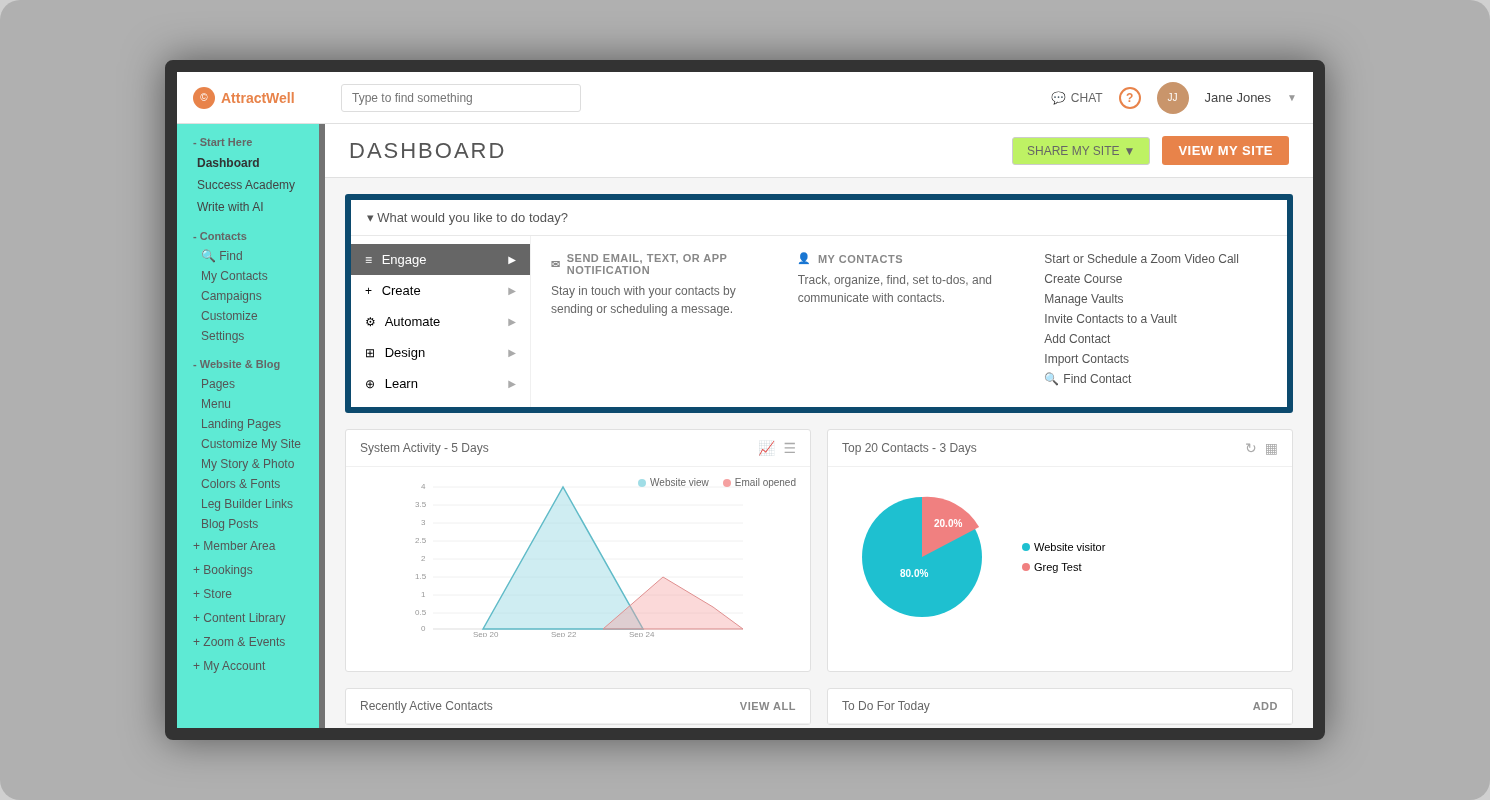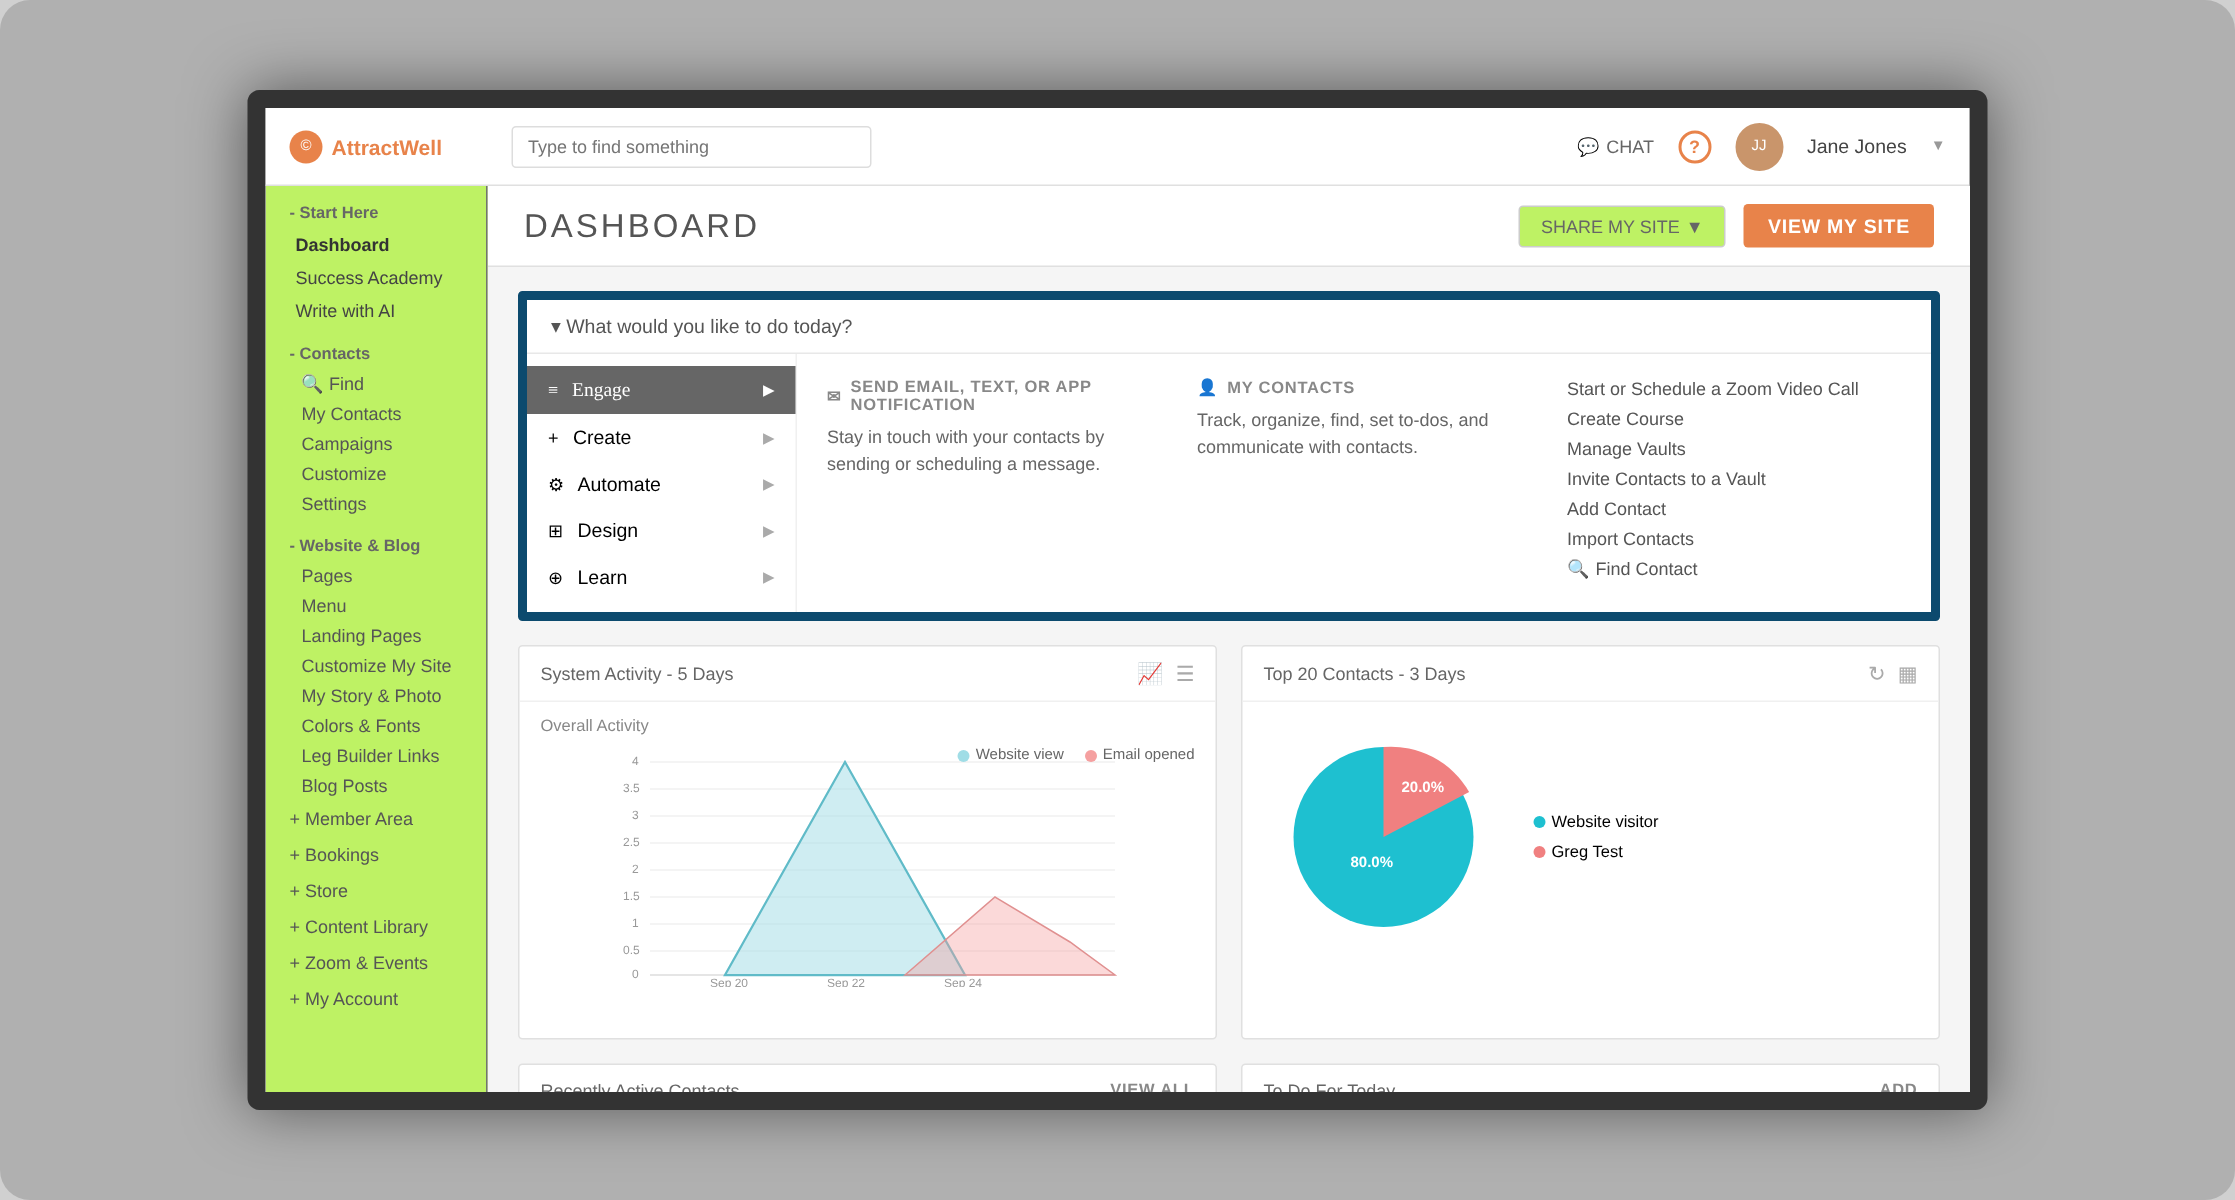--- a/index.html
+++ b/index.html
@@ -136,22 +136,22 @@
     
     .app-body {
       display: flex;
       flex: 1;
       overflow: hidden;
     }
 
     
     .sidebar {
       width: 148px;
-      background: #bef264;
-      border-right: 1px solid #737373;
+      background: #5eead4;
+      border-right: 6px solid #737373;
       overflow-y: auto;
       flex-shrink: 0;
       padding-bottom: 16px;
     }
 
     .sidebar-section-header {
       font-size: 11px;
       color: #666;
       padding: 12px 16px 4px;
       font-weight: 600;
@@ -289,21 +289,20 @@
       align-items: center;
       justify-content: space-between;
       padding: 8px 14px;
       font-size: 13px;
       cursor: pointer;
     }
 
     .action-menu-item.active {
       background: #666;
       color: white;
-      font-family: Liberation Serif, serif;
     }
 
     .action-menu-item span.icon {
       margin-right: 6px;
       font-size: 12px;
     }
 
     .action-menu-item .chevron {
       font-size: 10px;
       color: #aaa;
@@ -612,21 +611,20 @@
 
             <div class="chart-card">
               <div class="chart-header">
                 <span>System Activity - 5 Days</span>
                 <div class="chart-header-icons">
                   <span style="color:#4a9">📈</span>
                   <span>☰</span>
                 </div>
               </div>
               <div class="chart-body">
-                <div class="chart-subtitle">Overall Activity</div>
                 <div class="line-chart-area">
                   <div class="line-chart-legend">
                     <div class="legend-item">
                       <div class="legend-dot" style="background:#a0dde6;"></div>
                       <span>Website view</span>
                     </div>
                     <div class="legend-item">
                       <div class="legend-dot" style="background:#f5a0a0;"></div>
                       <span>Email opened</span>
                     </div>

